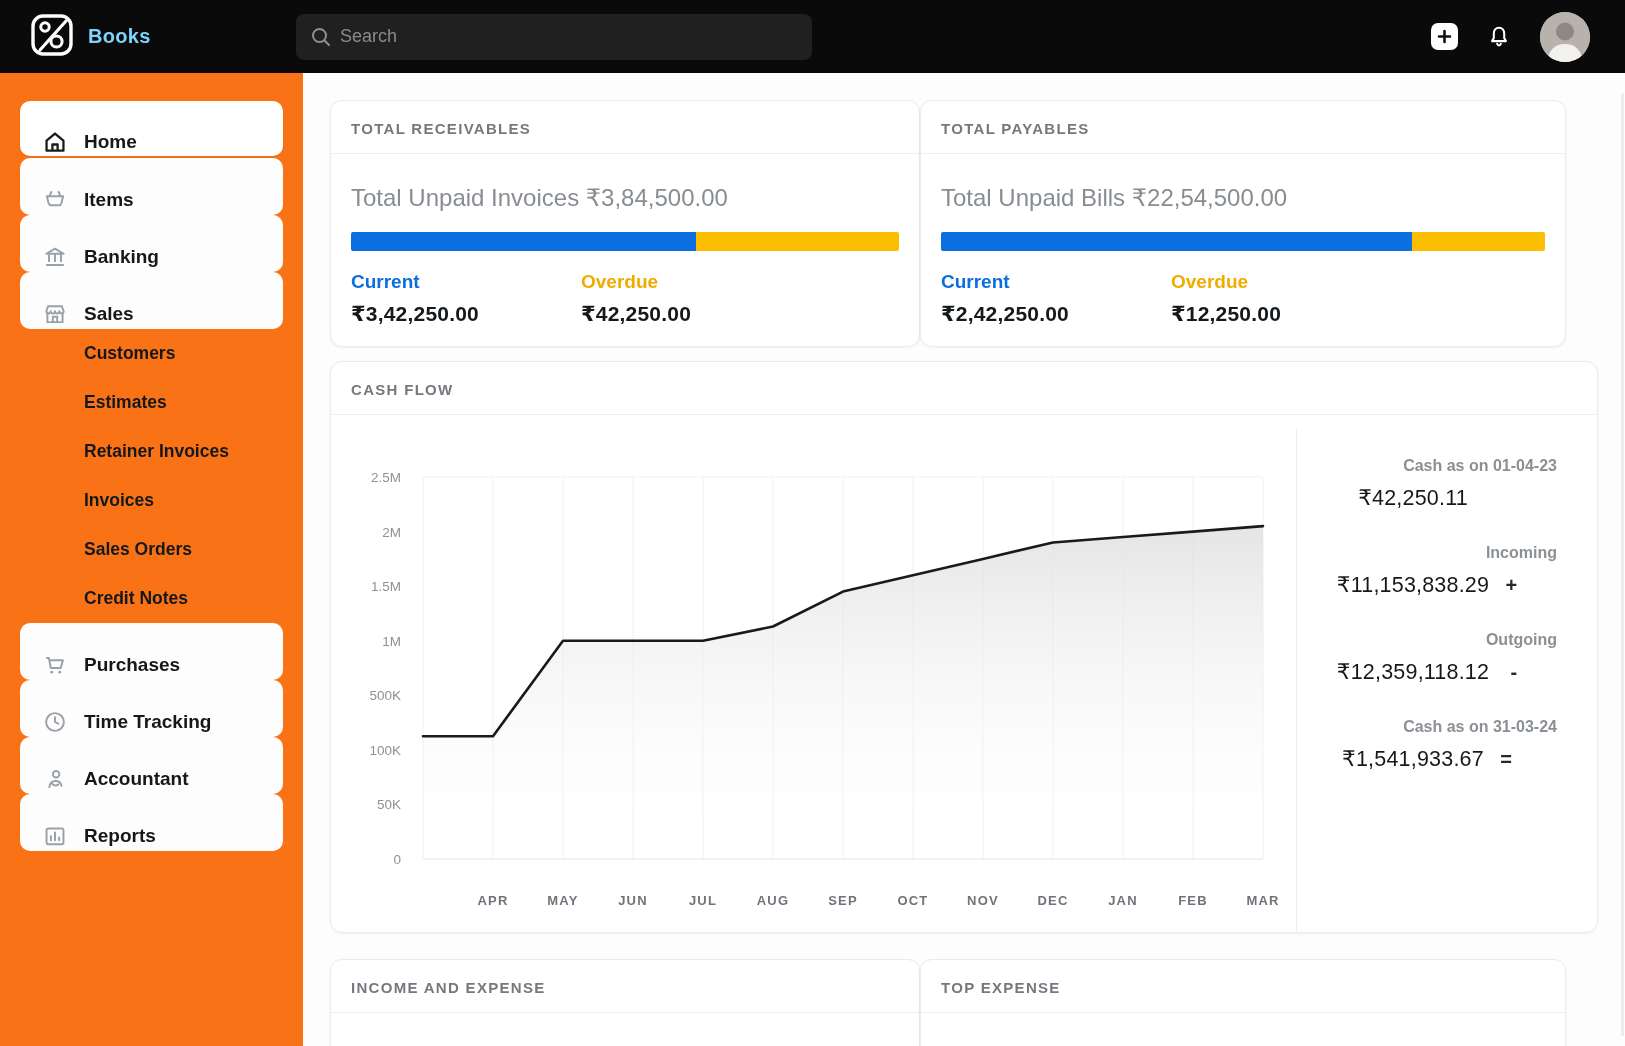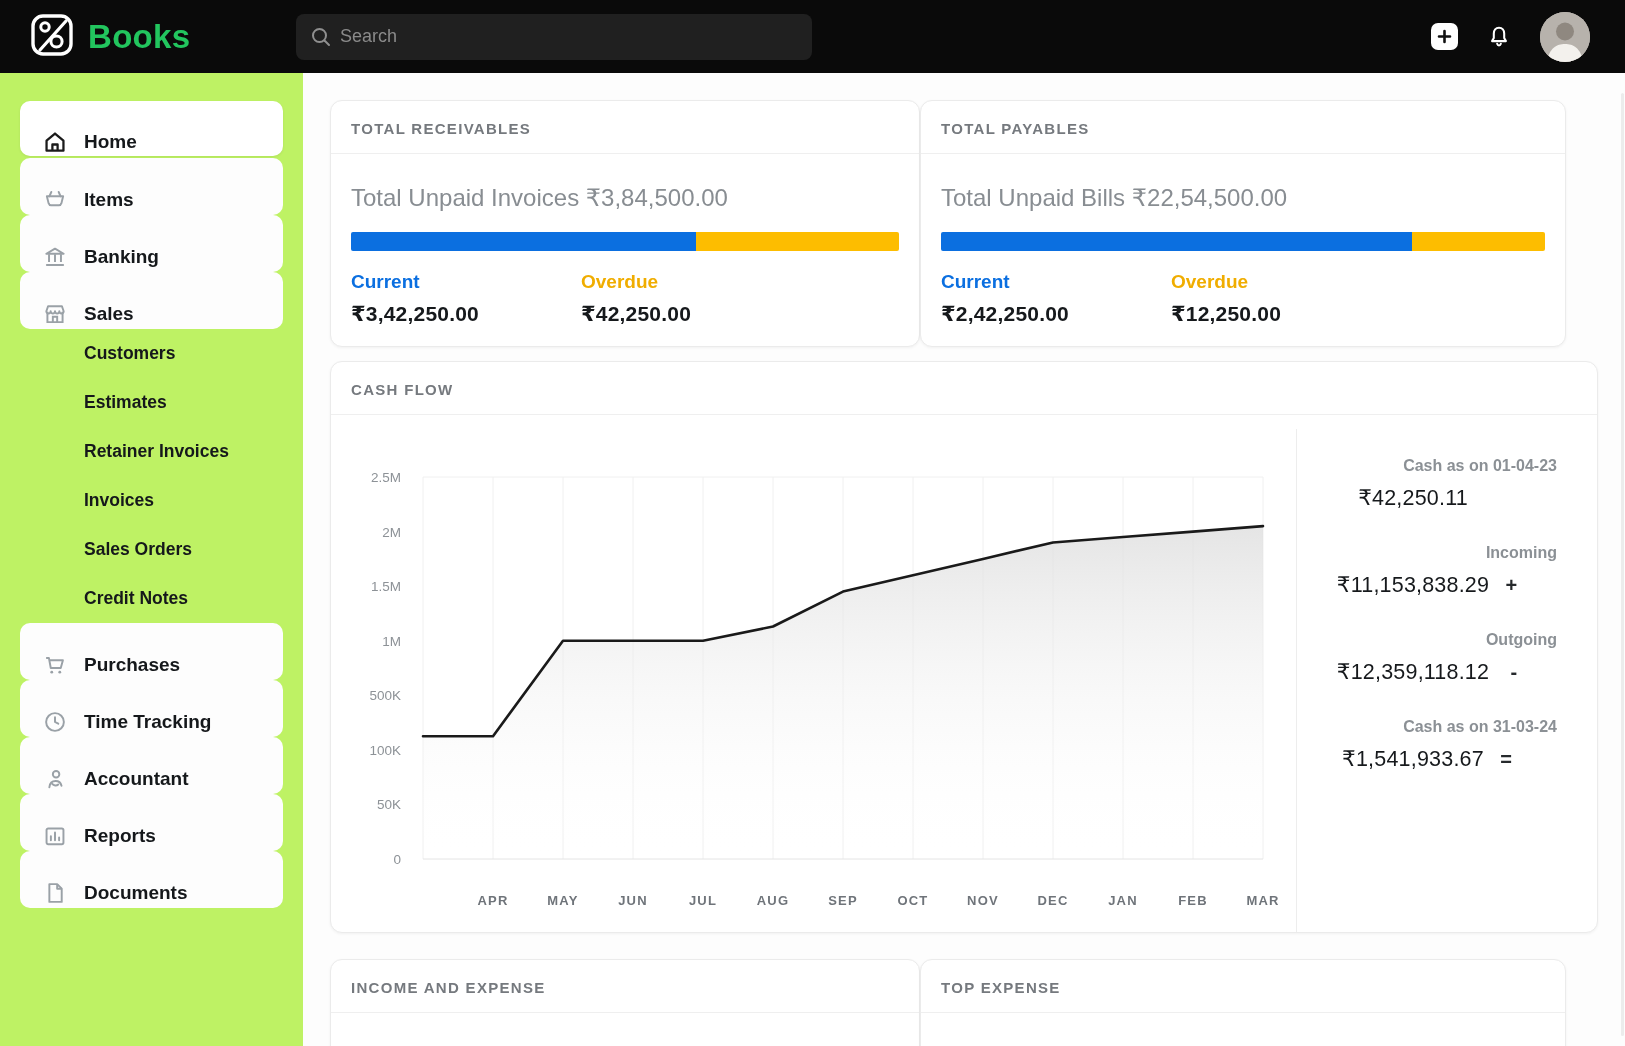--- a/index.html
+++ b/index.html
@@ -2,33 +2,33 @@
 <html><head>
 <meta charset="utf-8">
 <style>
   * { margin:0; padding:0; box-sizing:border-box; }
   html,body { width:1625px; height:1046px; overflow:hidden; }
   body { font-family:"Liberation Sans","DejaVu Sans",sans-serif; background:#fdfdfd; display:flex; flex-direction:column; }
 
   
   .topbar { height:73px; flex:0 0 73px; background:#0a0a0a; display:flex; align-items:center; position:relative; }
   .brand { display:flex; align-items:center; gap:14px; margin-left:30px; width:266px; }
-  .brand-title { color:#22c55e; font-size:33px; font-weight:600; letter-spacing:.3px; }
+  .brand-title { color:#7dd3fc; font-size:20px; font-weight:600; letter-spacing:.3px; }
   .search-wrap { position:relative; width:516px; }
   .search-input { width:100%; height:46px; background:#202020; border:none; border-radius:8px; color:#ddd; font-size:18px; padding:0 16px 0 44px; outline:none; font-family:inherit; }
   .search-input::placeholder { color:#8a8a8a; }
   .search-icon { position:absolute; left:14px; top:12px; width:22px; height:22px; }
   .topbar-right { position:absolute; right:35px; display:flex; align-items:center; gap:28px; }
   .plus-btn { width:27px; height:27px; background:#fff; border-radius:7px; display:flex; align-items:center; justify-content:center; cursor:pointer; }
   .bell-btn { width:26px; height:26px; }
   .avatar { width:50px; height:50px; border-radius:50%; overflow:hidden; background:#c9c4be; cursor:pointer; }
 
   
   .shell { flex:1; display:flex; min-height:0; }
-  .sidebar { width:303px; flex:0 0 303px; background:#bef264; padding:28px 20px 0 20px; overflow:hidden; }
+  .sidebar { width:303px; flex:0 0 303px; background:#f97316; padding:28px 20px 0 20px; overflow:hidden; }
   .nav-item { display:flex; align-items:center; border-radius:10px; cursor:pointer; }
   .nav-item.main { height:57px; padding-left:22px; }
   .nav-item.sub  { height:49px; padding-left:64px; }
   .nav-item.active { background:#fff; box-shadow:0 1px 3px rgba(0,0,0,.07); height:55px; margin-bottom:2px; }
   .nav-icon { width:26px; height:26px; margin-right:16px; display:flex; align-items:center; justify-content:center; }
   .nav-label { font-size:19px; font-weight:600; color:#15181b; }
   .nav-item.sub .nav-label { font-size:17.5px; font-weight:600; }
   .nav-item.active .nav-label { font-weight:700; }
 
   .main { flex:1; background:#fdfdfd; padding:27px 27px 0 27px; overflow:hidden; position:relative; }
@@ -200,29 +200,20 @@
           <span class="nav-label">Accountant</span>
         </div>
         <div class="nav-item main">
           <span class="nav-icon">
             <svg width="26" height="26" viewBox="0 0 24 24" fill="none">
               <rect x="4.2" y="5" width="15.6" height="14.6" rx="1.5" stroke="#9aa1a7" stroke-width="1.8"></rect>
               <path d="M8.2 16 V12.2 M12 16 V8.8 M15.8 16 V13.4" stroke="#9aa1a7" stroke-width="1.8" stroke-linecap="round"></path>
             </svg>
           </span>
           <span class="nav-label">Reports</span>
-        </div>
-        <div class="nav-item main">
-          <span class="nav-icon">
-            <svg width="26" height="26" viewBox="0 0 24 24" fill="none">
-              <path d="M6.8 3.8 H14 L18.2 8 V20.2 H6.8 Z" stroke="#9aa1a7" stroke-width="1.8" stroke-linejoin="round"></path>
-              <path d="M14 3.8 V8 H18.2" stroke="#9aa1a7" stroke-width="1.8" stroke-linejoin="round"></path>
-            </svg>
-          </span>
-          <span class="nav-label">Documents</span>
         </div>
       </nav>
   </aside>
 
   <main class="main">
 
     <div class="row">
 
       <section class="card">
         <div class="card-header">TOTAL RECEIVABLES</div>

